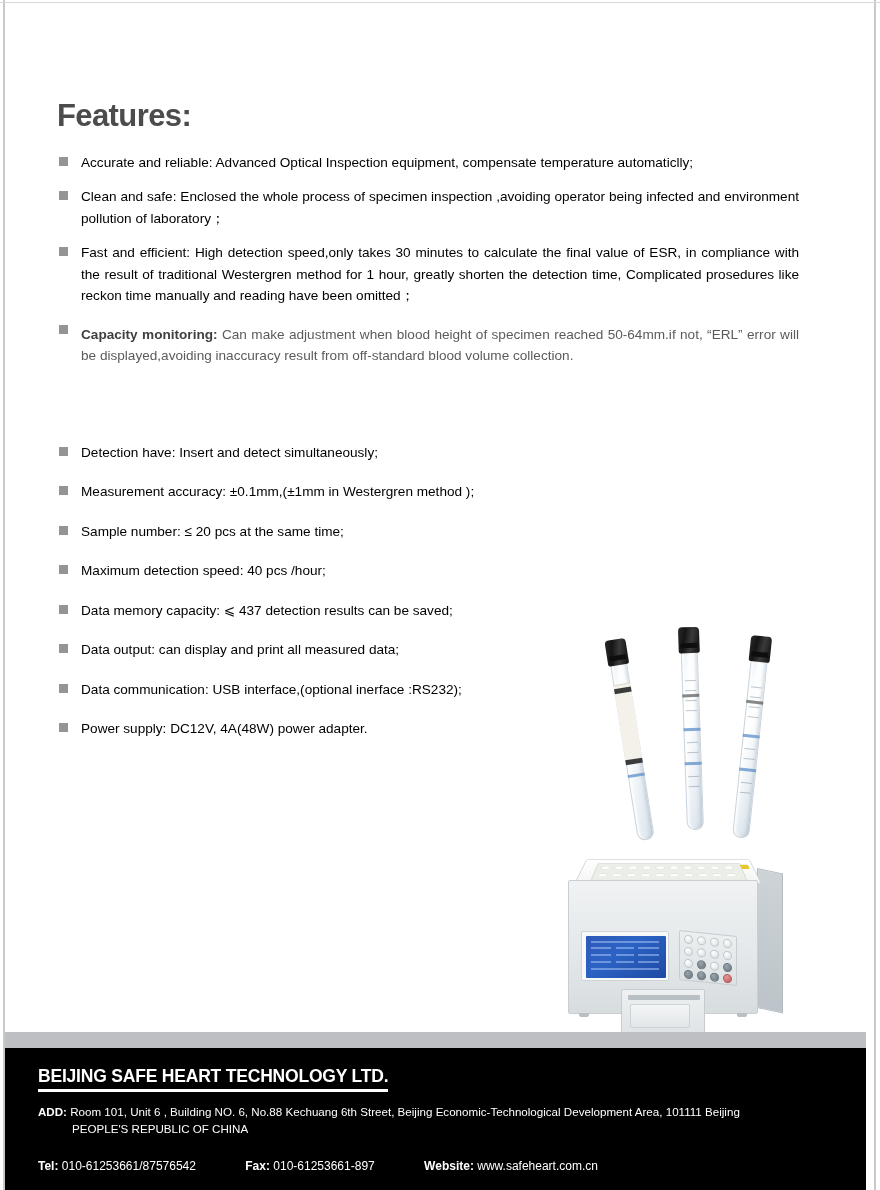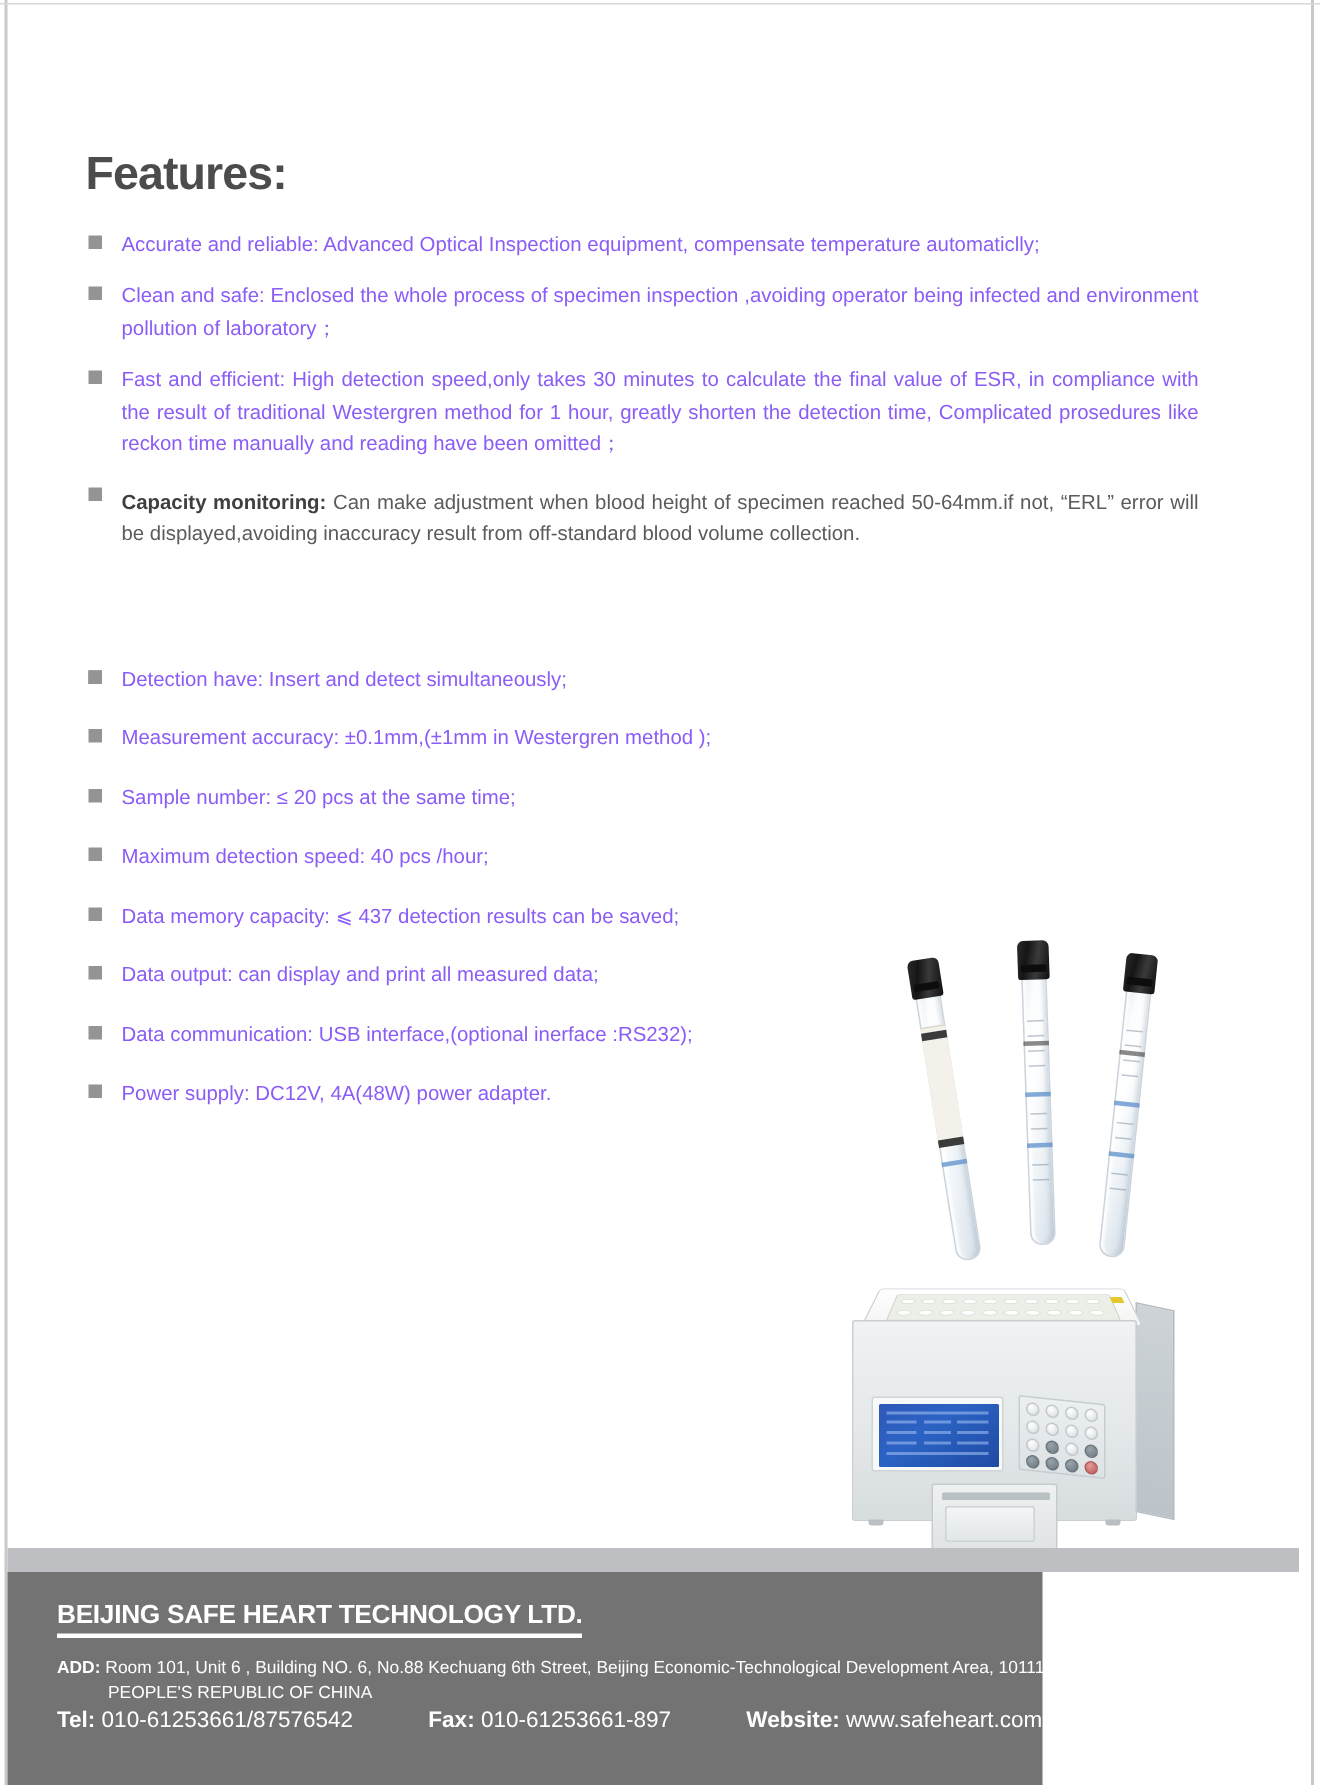--- a/index.html
+++ b/index.html
@@ -52,21 +52,21 @@
   }
 
   ul.feature-list { list-style: none; }
 
   li.feature-item {
     position: relative;
     padding-left: 24px;
     margin-bottom: 13px;
     font-size: 13.6px;
     line-height: 1.58;
-    color: #8b5cf6;
+    color: #000000;
     text-align: justify;
   }
   li.feature-item.justify-off { text-align: left; }
 
   li.feature-item .bullet {
     position: absolute;
     left: 2px;
     top: 5px;
     width: 9px;
     height: 9px;
@@ -302,43 +302,44 @@
   
   #grey-band {
     position: absolute;
     left: 5px; top: 1032px;
     width: 861px; height: 16px;
     background: #bdbfc2;
   }
   #teal-band {
     position: absolute;
     left: 5px; top: 1048px;
-    width: 690px; height: 142px;
-    background: #737373;
+    width: 861px; height: 142px;
+    background: #000000;
   }
   #footer-inner { position: absolute; left: 33px; top: 18px; width: 820px; color: #ffffff; }
 
   .company-name {
     font-size: 17.5px;
     font-weight: bold;
     letter-spacing: -0.2px;
     display: inline-block;
     border-bottom: 3px solid #ffffff;
     padding-bottom: 2px;
     margin-bottom: 12px;
   }
   .addr-line {
     font-size: 11.6px;
     line-height: 1.45;
     font-weight: normal;
   }
   .addr-line b { font-weight: bold; }
   .addr-cont { padding-left: 34px; }
   .contact-line {
-    font-size: 15px;
+    margin-top: 21px;
+    font-size: 12px;
   }
   .contact-line b { font-weight: bold; }
   .contact-seg { display: inline-block; }
   .seg-tel { margin-right: 46px; }
   .seg-fax { margin-right: 46px; }
 </style>
 </head>
 <body>
 
 <div id="page">

